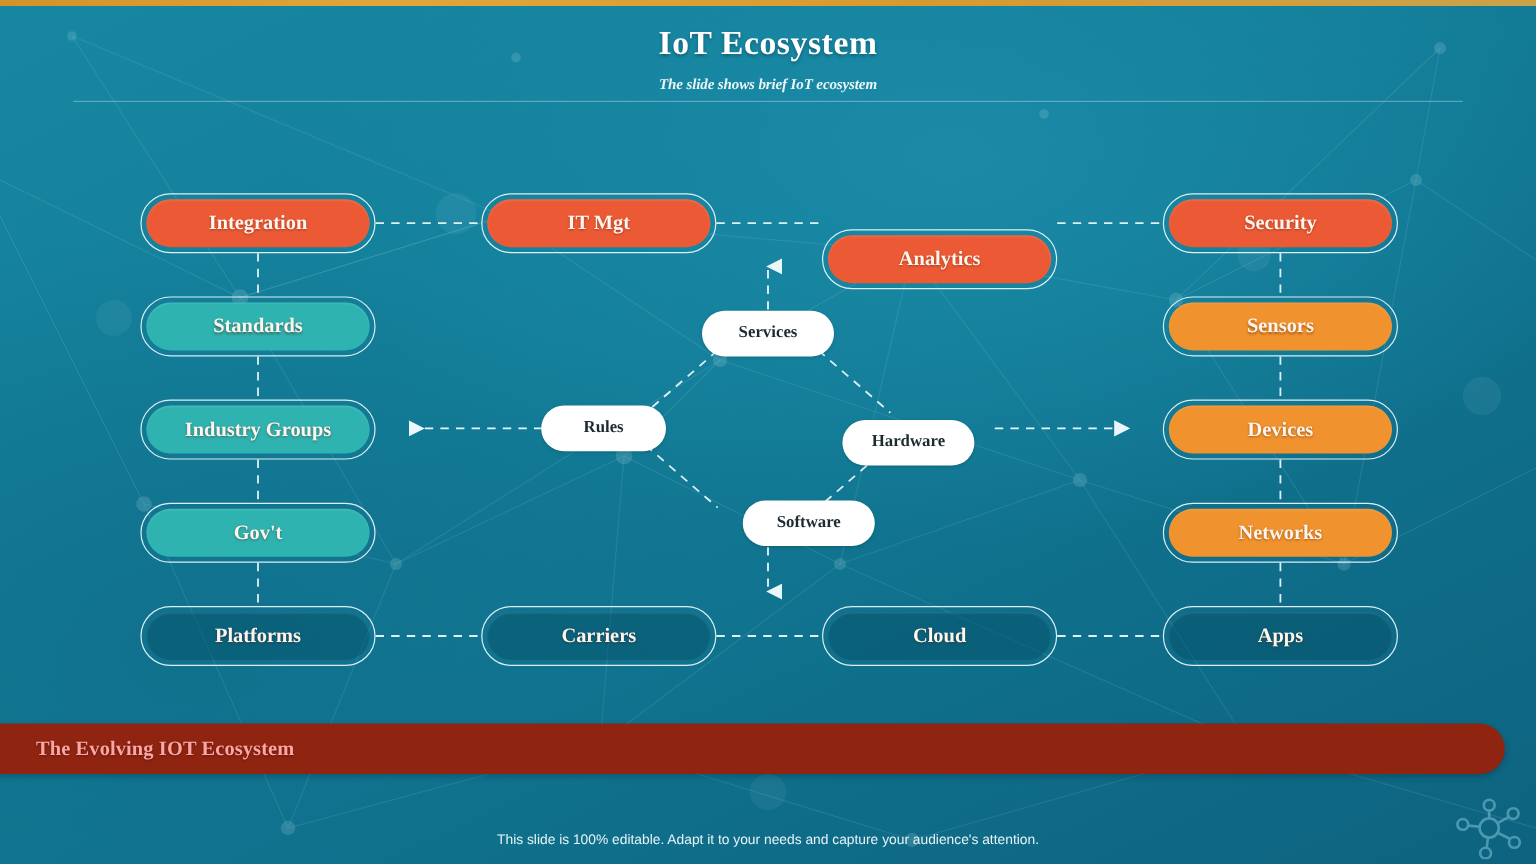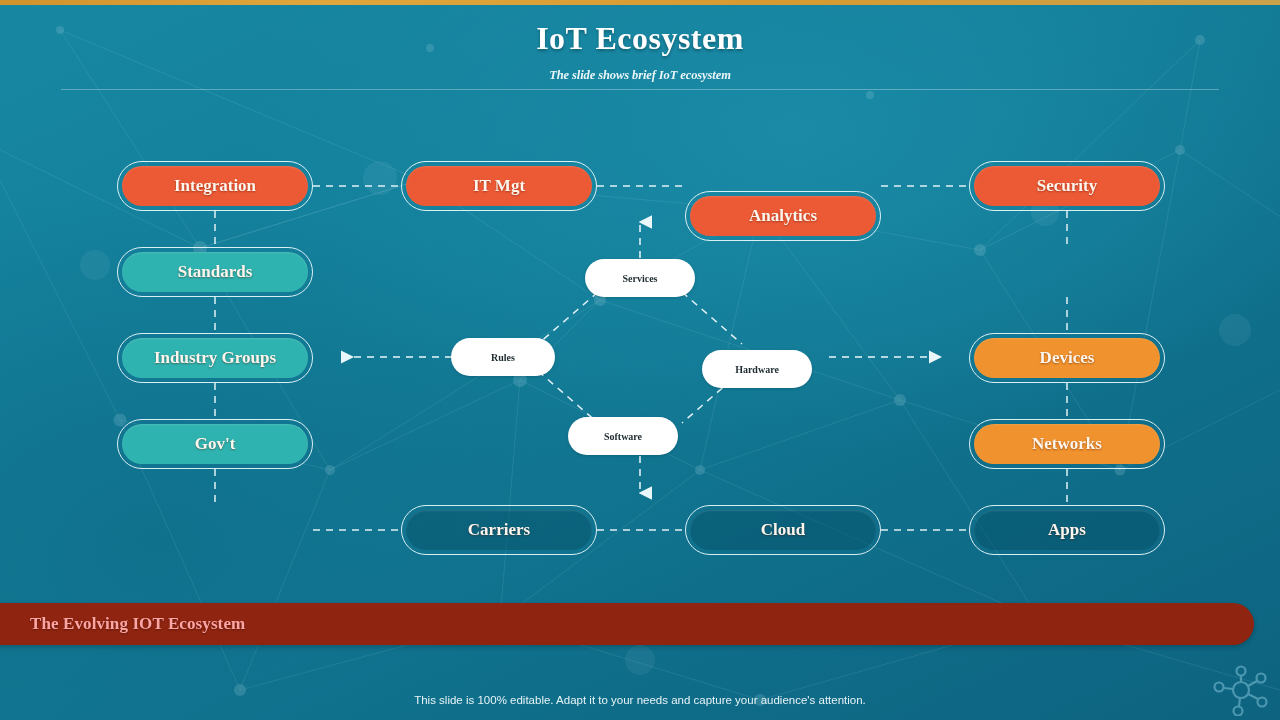--- a/index.html
+++ b/index.html
@@ -44,21 +44,21 @@
 
   
   #header {
     position: absolute;
     top: 22px; left: 0;
     width: 1280px;
     text-align: center;
     z-index: 5;
   }
   #title {
-    font-size: 32px;
+    font-size: 28px;
     font-weight: bold;
     color: #ffffff;
     letter-spacing: .5px;
     text-shadow: 0 2px 3px rgba(0,0,0,.30);
     line-height: 1.05;
     font-family: Liberation Serif, serif;
   }
   #subtitle {
     margin-top: 12px;
     font-size: 12.5px;
@@ -124,21 +124,21 @@
   .pill.orange .inner { background: #f0922e; }
   .pill.teal   .inner { background: #2fb3b0; }
   .pill.ghost  .inner { background: rgba(5,78,100,.45); }
 
   
   .pill.node {
     width: 110px;
     height: 38px;
     border: none;
     padding: 0;
-    font-size: 10px;
+    font-size: 14px;
     color: #1d2b30;
     text-shadow: none;
     background: #ffffff;
     box-shadow: 0 1px 3px rgba(0,0,0,.16);
     z-index: 5;
   }
   .pill.node.narrow { width: 104px; }
 
   
   #ribbon {
@@ -296,58 +296,64 @@
       </div>
     <div class="pill main teal" style="left:117px; top:247px;">
       <span class="inner">Standards</span>
       </div>
     <div class="pill main teal" style="left:117px; top:333px;">
       <span class="inner">Industry Groups</span>
       </div>
     <div class="pill main teal" style="left:117px; top:419px;">
       <span class="inner">Gov't</span>
       </div>
+    <div class="pill main ghost" style="left:117px; top:505px;">
+      <span class="inner">Platforms</span>
+      </div>
 
     <div class="pill main red" style="left:401px; top:161px;">
       <span class="inner">IT Mgt</span>
       </div>
     <div class="pill main ghost" style="left:401px; top:505px;">
       <span class="inner">Carriers</span>
       </div>
 
     <div class="pill main red" style="left:685px; top:161px;margin-top:30px;">
       <span class="inner">Analytics</span>
       </div>
     <div class="pill main ghost" style="left:685px; top:505px;">
       <span class="inner">Cloud</span>
       </div>
 
     <div class="pill main red" style="left:969px; top:161px;">
       <span class="inner">Security</span>
       </div>
+    <div class="pill main orange" style="left:969px; top:247px;">
+      <span class="inner">Sensors</span>
+      </div>
     <div class="pill main orange" style="left:969px; top:333px;">
       <span class="inner">Devices</span>
       </div>
     <div class="pill main orange" style="left:969px; top:419px;">
       <span class="inner">Networks</span>
       </div>
     <div class="pill main ghost" style="left:969px; top:505px;">
       <span class="inner">Apps</span>
       </div>
 
     <div class="pill node" style="left:585px; top:259px;">
       <span>Services</span>
       </div>
     <div class="pill node narrow" style="left:451px; top:338px;">
       <span>Rules</span>
       </div>
     <div class="pill node" style="left:702px; top:338px;margin-top:12px;">
       <span>Hardware</span>
       </div>
-    <div class="pill node" style="left:568px; top:417px;">
+    <div class="pill node" style="left:619px; top:417px;">
       <span>Software</span>
       </div>
   </div>
 
   <div id="ribbon">
     <span id="ribbon-text">The Evolving IOT Ecosystem</span>
   </div>
 
   <div id="footer">This slide is 100% editable. Adapt it to your needs and capture your audience's attention.</div>
 

